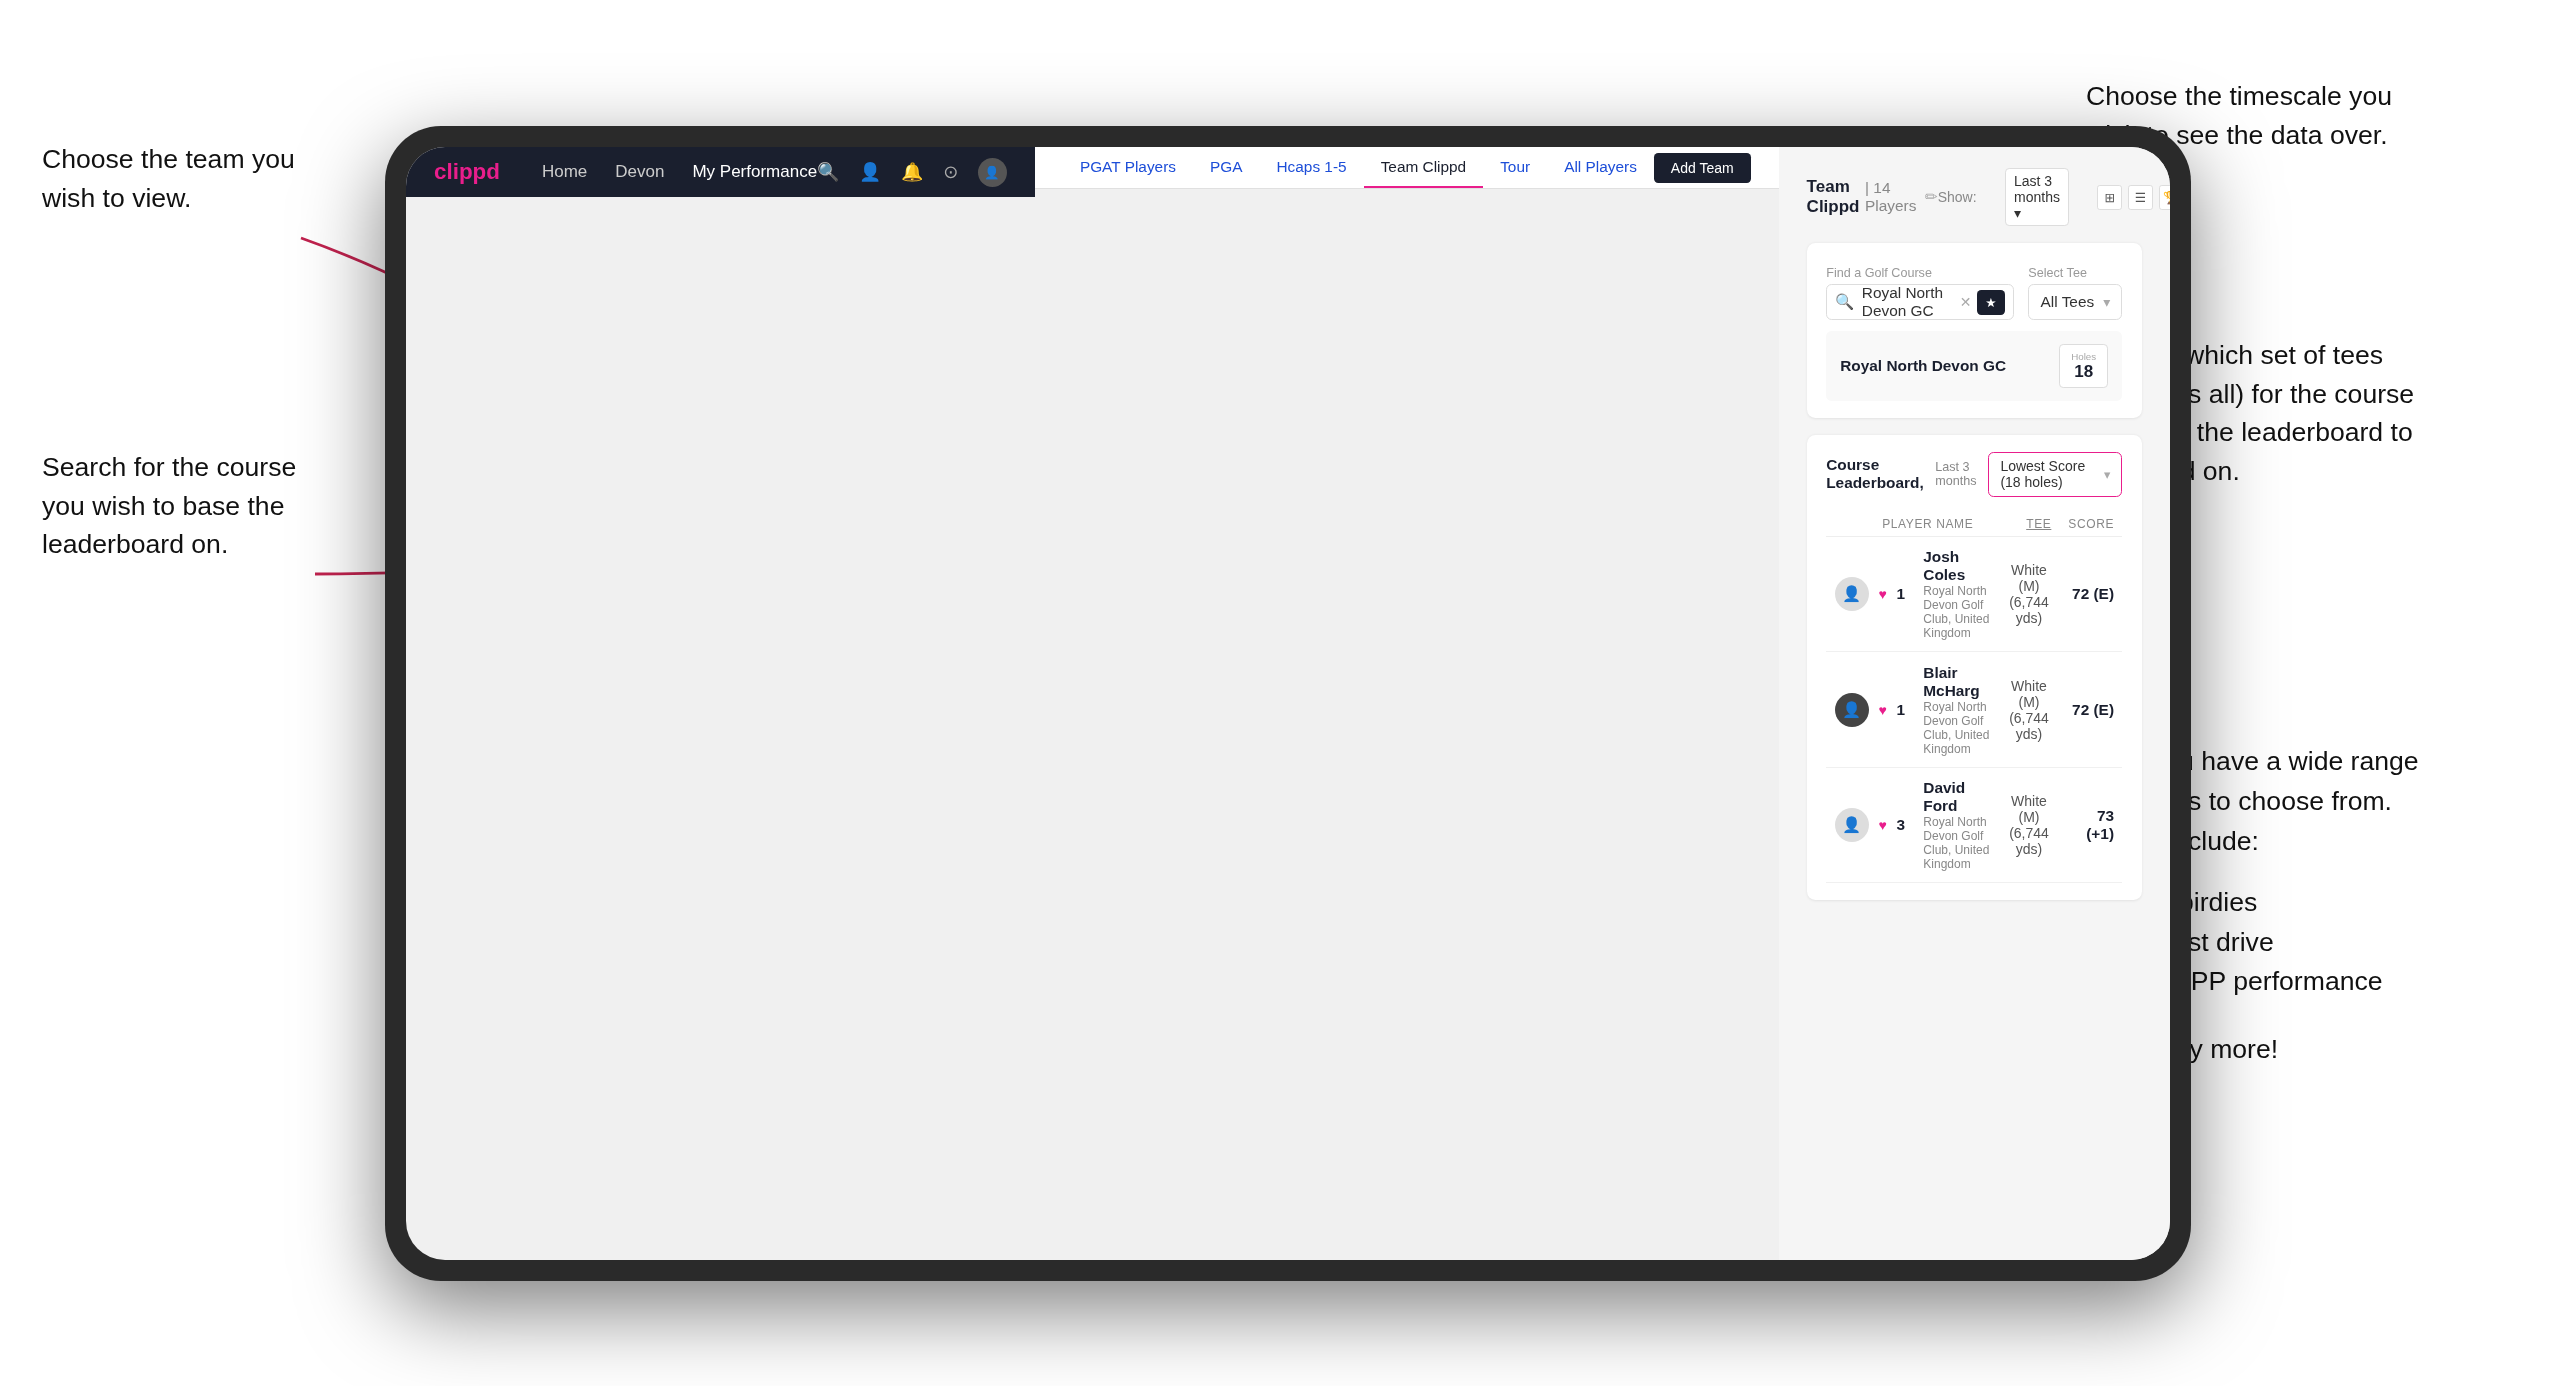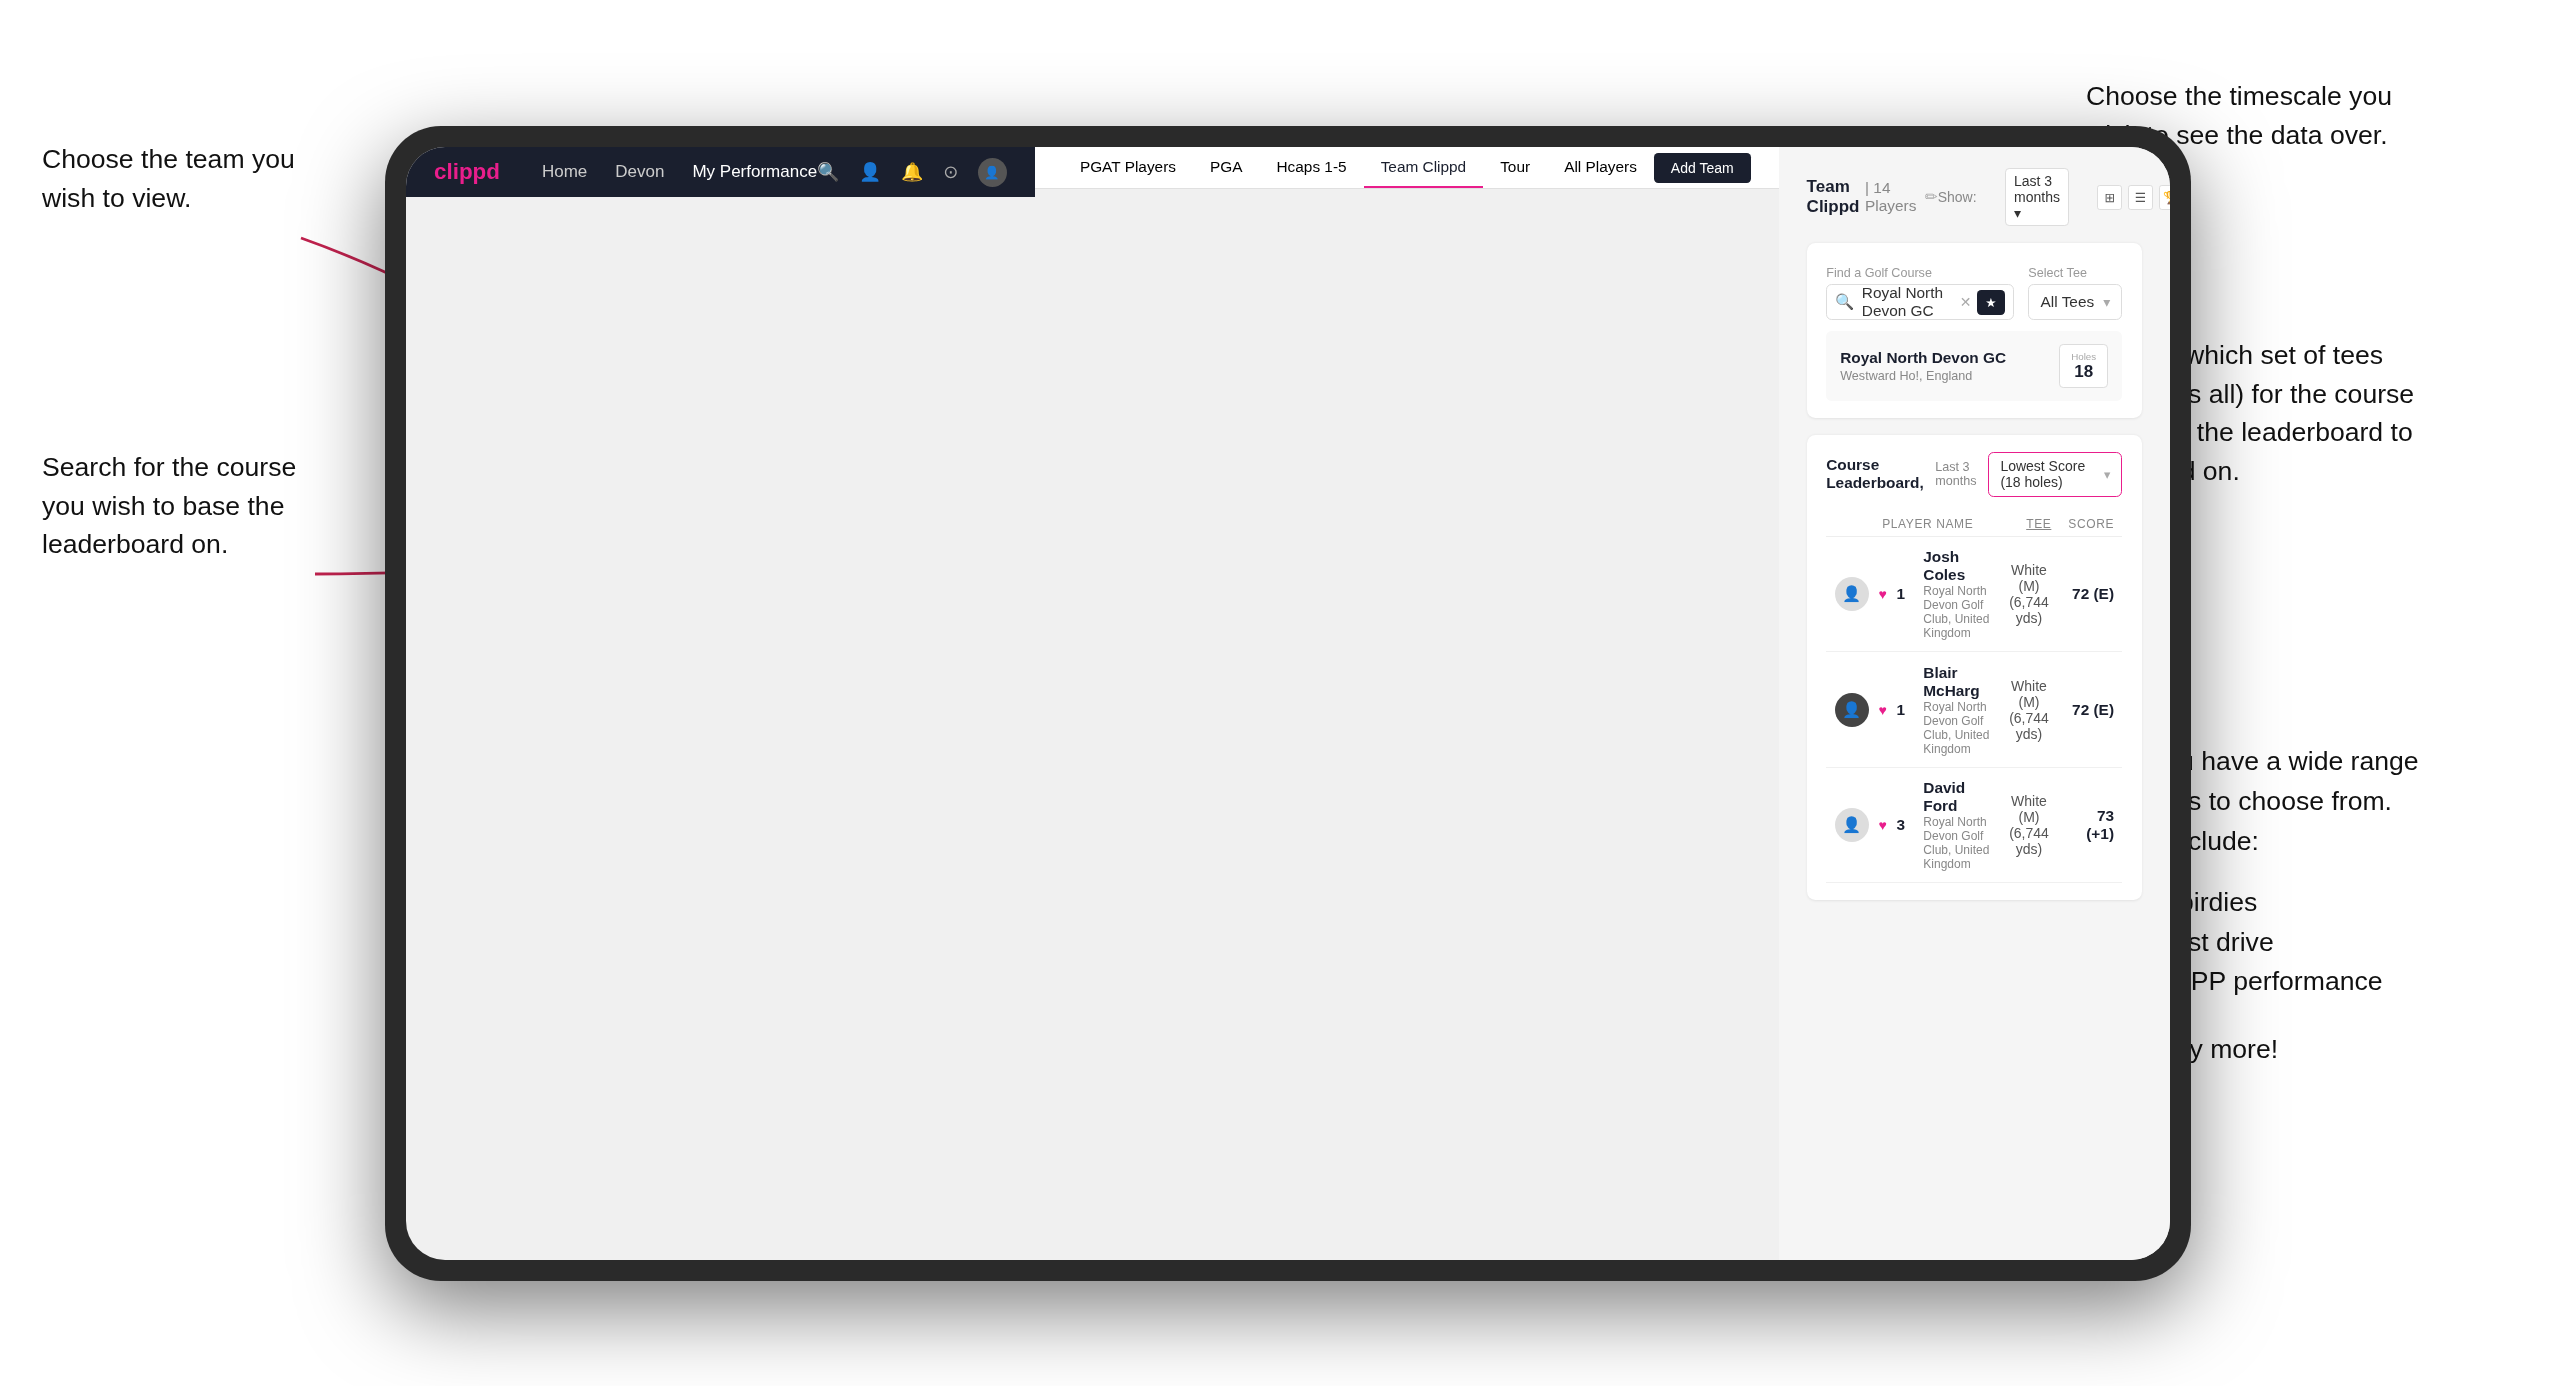--- a/index.html
+++ b/index.html
@@ -113,21 +113,21 @@
       border-bottom: 0.7px solid #e0e0e0;
       flex-shrink: 0;
       gap: 0;
     }
     .subnav-item {
       padding: 0 17px;
       height: 100%;
       display: flex;
       align-items: center;
       font-size: 15.4px;
-      color: #000000;
+      color: #1d4ed8;
       cursor: pointer;
       border-bottom: 2.1px solid transparent;
     }
     .subnav-item.active {
       color: #1a1f2e;
       border-bottom-color: #e91e8c;
       font-weight: 500;
     }
     .subnav-spacer { flex: 1; }
     .add-team-btn {
@@ -545,21 +545,20 @@
             <div class="tee-select-wrap">
               <span class="tee-select-text">All Tees</span>
               <span class="tee-chevron">▾</span>
             </div>
           </div>
         </div>
 
         <div class="course-result">
           <div class="course-info">
             <div class="course-name">Royal North Devon GC</div>
-            <div class="course-location">Westward Ho!, England</div>
           </div>
           <div class="holes-badge">
             <div class="holes-label">Holes</div>
             <div class="holes-number">18</div>
           </div>
         </div>
       </div>
 
       <div class="leaderboard-section">
         <div class="leaderboard-header">

